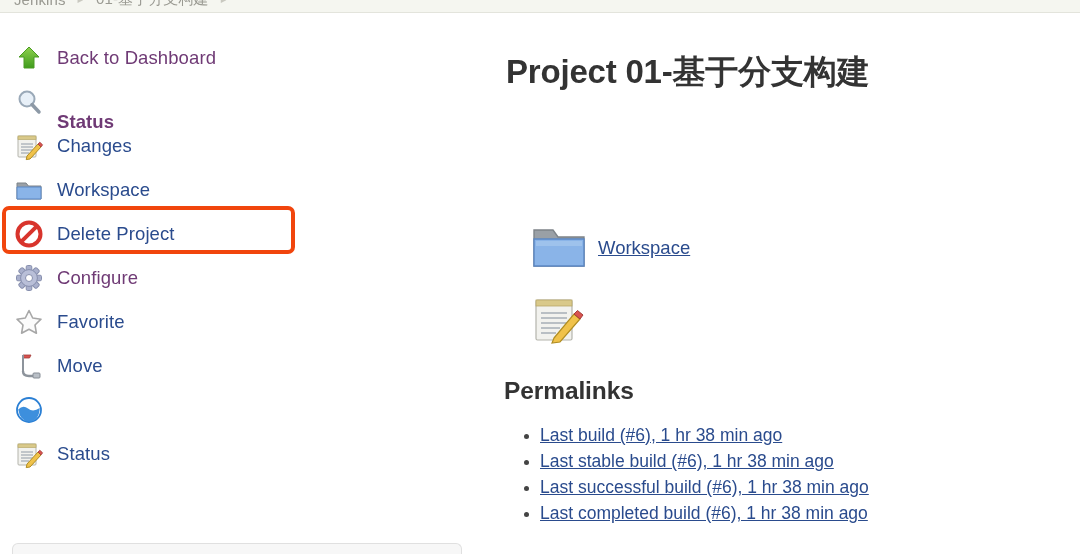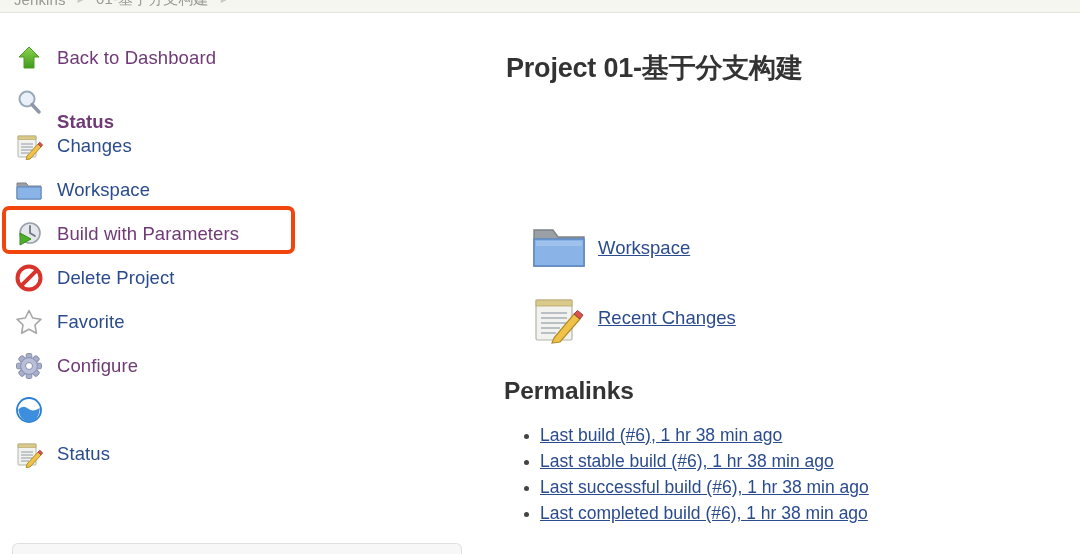--- a/index.html
+++ b/index.html
@@ -122,21 +122,21 @@
     position: absolute;
     top: 0;
     left: 470px;
     width: 610px;
     height: 540px;
   }
   #project-title {
     position: absolute;
     left: 36px;
     top: 36px;
-    font-size: 27px;
+    font-size: 33px;
     font-weight: bold;
     color: #333333;
     letter-spacing: -.2px;
     white-space: nowrap;
   }
 
   .big-link-row {
     position: absolute;
     left: 60px;
     display: flex;
@@ -252,66 +252,67 @@
       <div class="nav-item">
         <span class="nav-icon">
           <svg viewBox="0 0 30 30">
             <path d="M3 8 H12 L14.5 11 H27 V24 H3 Z" fill="#9aa0a6" stroke="#7d8388" stroke-width="1"></path>
             <path d="M3 12 H27 V24 H3 Z" fill="#8ab4e8" stroke="#5b87c4" stroke-width="1"></path>
           </svg>
         </span>
         <span class="nav-label">Workspace</span>
       </div>
 
-      <div class="nav-item">
-        <span class="nav-icon">
-          <svg viewBox="0 0 30 30">
-            <circle cx="16" cy="14" r="10" fill="#e4e7ec" stroke="#9aa1ab" stroke-width="1.6"></circle>
-            <path d="M16 7 V14 L21 17" stroke="#6e7680" stroke-width="1.8" fill="none" stroke-linecap="round"></path>
-            <path d="M6 14 L6 26 L17 20 Z" fill="#4caf2a" stroke="#3a8a1e" stroke-width="1"></path>
-          </svg>
-        </span>
-        <span class="nav-label visited">Build with Parameters</span>
-      </div>
 
       <div class="nav-item">
         <span class="nav-icon">
           <svg viewBox="0 0 30 30">
             <circle cx="15" cy="15" r="11.5" fill="#ffffff" stroke="#d8342c" stroke-width="4"></circle>
             <line x1="7.3" y1="22.7" x2="22.7" y2="7.3" stroke="#d8342c" stroke-width="4"></line>
           </svg>
         </span>
         <span class="nav-label">Delete Project</span>
-      </div>
-
-      <div class="nav-item">
-        <span class="nav-icon">
-          <svg viewBox="0 0 30 30">
-            <path d="M15 3.5 L18.7 11 L27 12.2 L21 18 L22.4 26.2 L15 22.3 L7.6 26.2 L9 18 L3 12.2 L11.3 11 Z" fill="#fbfbfb" stroke="#a7a7a7" stroke-width="1.6" stroke-linejoin="round"></path>
-          </svg>
-        </span>
-        <span class="nav-label">Favorite</span>
       </div>
 
       <div class="nav-item">
         <span class="nav-icon">
           <svg viewBox="0 0 30 30">
             <g fill="#a9b0cc" stroke="#878fae" stroke-width="1">
               <rect x="12.2" y="2.5" width="5.6" height="25" rx="1.4"></rect>
               <rect x="12.2" y="2.5" width="5.6" height="25" rx="1.4" transform="rotate(45 15 15)"></rect>
               <rect x="12.2" y="2.5" width="5.6" height="25" rx="1.4" transform="rotate(90 15 15)"></rect>
               <rect x="12.2" y="2.5" width="5.6" height="25" rx="1.4" transform="rotate(135 15 15)"></rect>
             </g>
             <circle cx="15" cy="15" r="8.4" fill="#b9bfd8" stroke="#878fae" stroke-width="1"></circle>
             <circle cx="15" cy="15" r="3.5" fill="#ffffff" stroke="#878fae" stroke-width="1"></circle>
           </svg>
         </span>
         <span class="nav-label visited">Configure</span>
       </div>
 
+      <div class="nav-item">
+        <span class="nav-icon">
+          <svg viewBox="0 0 30 30">
+            <path d="M15 3.5 L18.7 11 L27 12.2 L21 18 L22.4 26.2 L15 22.3 L7.6 26.2 L9 18 L3 12.2 L11.3 11 Z" fill="#fbfbfb" stroke="#a7a7a7" stroke-width="1.6" stroke-linejoin="round"></path>
+          </svg>
+        </span>
+        <span class="nav-label">Favorite</span>
+      </div>
+
+      <div class="nav-item">
+        <span class="nav-icon">
+          <svg viewBox="0 0 30 30">
+            <path d="M9 4 H17 L15.5 7 H9 Z" fill="#d9534f" stroke="#a13b38" stroke-width=".8"></path>
+            <line x1="9" y1="4" x2="9" y2="20" stroke="#8d949c" stroke-width="2"></line>
+            <path d="M9 20 Q9 25 15 25 H21" fill="none" stroke="#8d949c" stroke-width="2.4"></path>
+            <rect x="19" y="22" width="7" height="5" rx="1" fill="#b9bfc6" stroke="#868d95" stroke-width="1"></rect>
+          </svg>
+        </span>
+        <span class="nav-label">Move</span>
+      </div>
 
       <div class="nav-item">
         <span class="nav-icon">
           <svg viewBox="0 0 30 30">
             <circle cx="15" cy="15" r="12" fill="#ffffff" stroke="#2a7fd4" stroke-width="1.8"></circle>
             <path d="M4.2 14.5 Q9 9.5 14 13.5 Q19 17.5 25.8 13 Q25 26 15 26.8 Q6 26 4.2 14.5 Z" fill="#3d8fdd"></path>
           </svg>
         </span>
       </div>
 
@@ -363,21 +364,20 @@
             <line x1="11" y1="21" x2="37" y2="21"></line>
               <line x1="11" y1="26" x2="37" y2="26"></line>
             <line x1="11" y1="31" x2="37" y2="31"></line>
               <line x1="11" y1="36" x2="30" y2="36"></line>
             <line x1="11" y1="41" x2="26" y2="41"></line>
           </g>
           <path d="M24 46 L44 22 L50 27 L30 50 L22 51 Z" fill="#f0c24a" stroke="#b08d22" stroke-width="1.2"></path>
           <path d="M44 22 L50 27 L53 23 L47.5 18.5 Z" fill="#d9534f" stroke="#a33b38" stroke-width="1"></path>
         </svg>
       </span>
-      <span class="big-link">Recent Changes</span>
     </div>
 
     <div id="permalinks-heading">Permalinks</div>
 
     <ul id="permalinks-list">
       <li>
         <a class="permalink" href="#">Last build (#6), 1 hr 38 min ago</a>
       </li>
       <li>
         <a class="permalink" href="#">Last stable build (#6), 1 hr 38 min ago</a>

